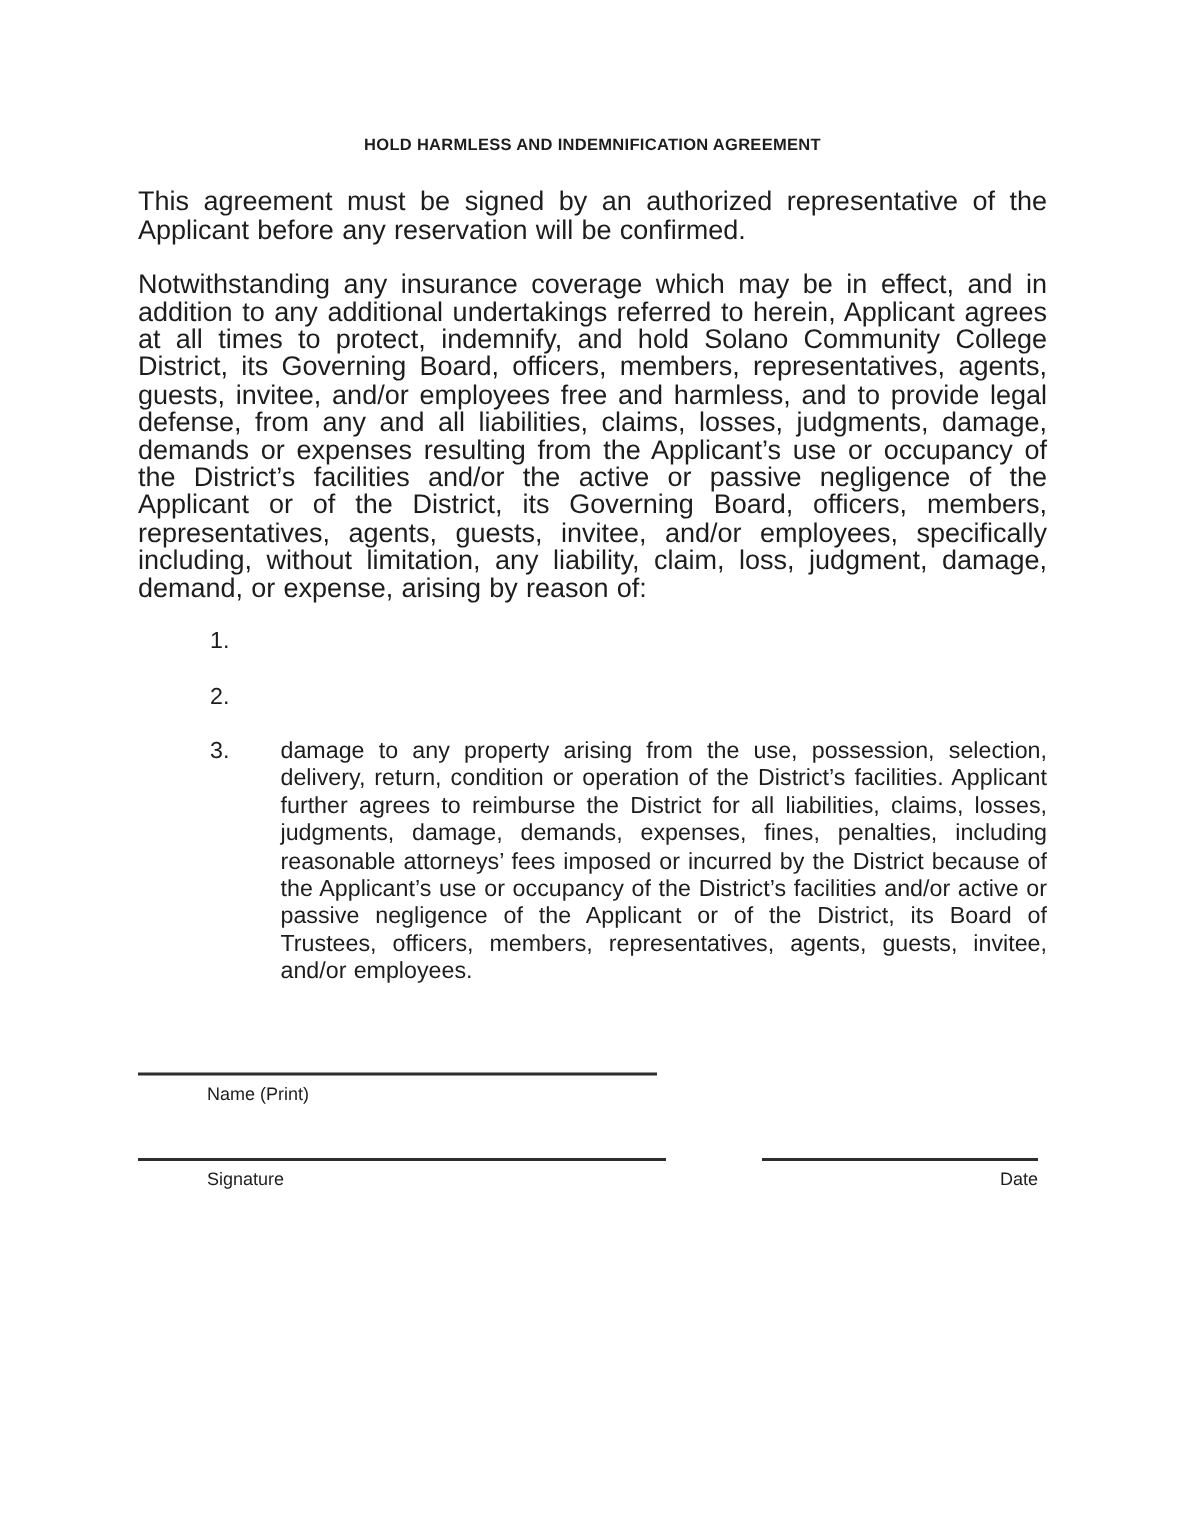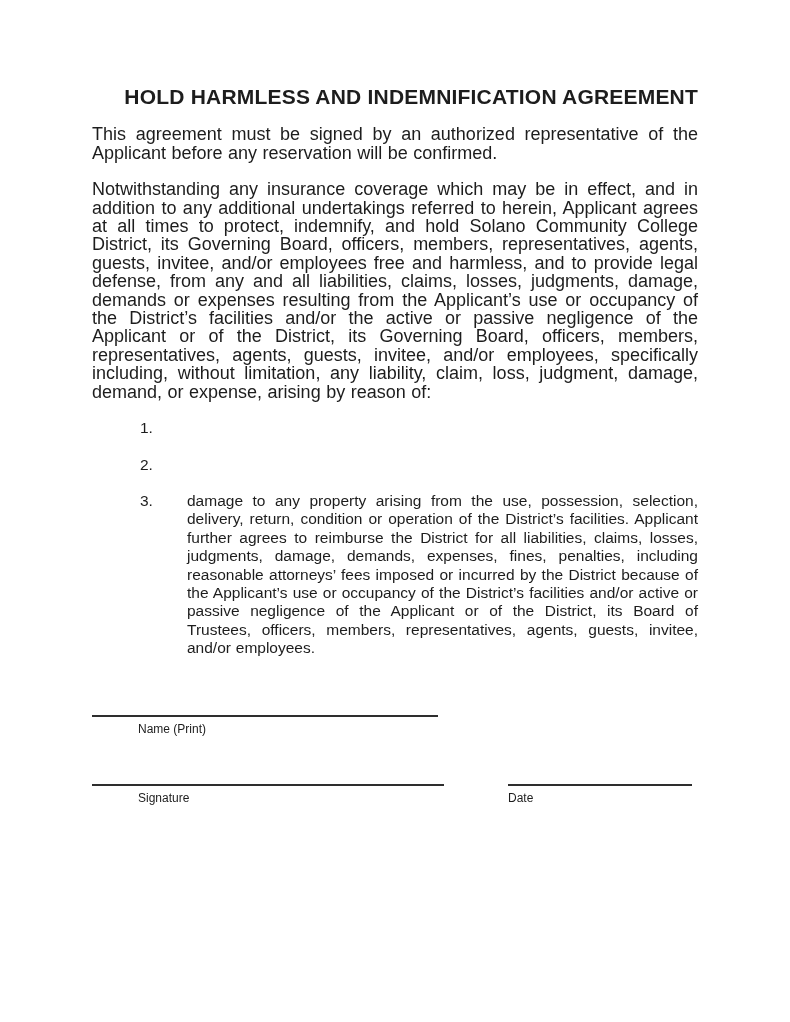--- a/index.html
+++ b/index.html
@@ -15,24 +15,24 @@
     overflow: hidden;
   }
   .page {
     box-sizing: border-box;
     width: 790px;
     height: 1022px;
     padding: 88px 92px 0 92px;
     background: #ffffff;
   }
   .doc-title {
-    font-size: 21px;
+    font-size: 11px;
     line-height: 18.4px;
     font-weight: bold;
-    text-align: right;
+    text-align: center;
     letter-spacing: 0.2px;
     margin: 0 0 19px 0;
   }
   .para {
     font-size: 18px;
     line-height: 18.4px;
     text-align: justify;
     margin: 0 0 18px 0;
     word-spacing: 0.5px;
   }
@@ -74,32 +74,32 @@
     width: 346px;
   }
   .sig-label {
     font-size: 12px;
     line-height: 18.4px;
     padding-top: 3px;
     padding-left: 46px;
   }
   .sig-row {
     display: flex;
-    margin-top: 46px;
+    margin-top: 34px;
   }
   .signature-block {
     width: 352px;
     margin-right: 64px;
   }
   .date-block {
     width: 184px;
   }
   .date-block .sig-label {
     padding-left: 0;
-    text-align: left;
+    text-align: right;
   }
 </style>
 </head>
 <body>
 
 <div class="page">
 
   <h1 class="doc-title">HOLD HARMLESS AND INDEMNIFICATION AGREEMENT</h1>
 
   <p class="para">This agreement must be signed by an authorized representative of the Applicant before any reservation will be confirmed.</p>

